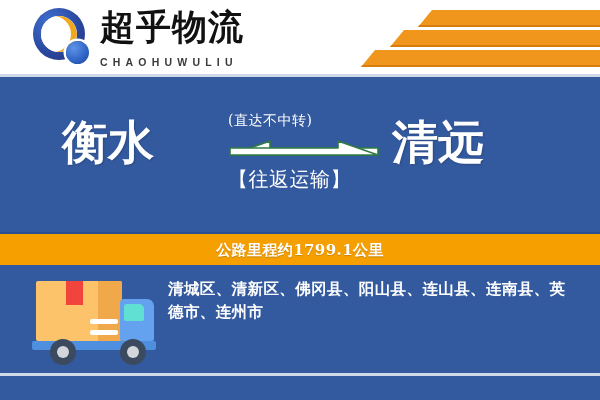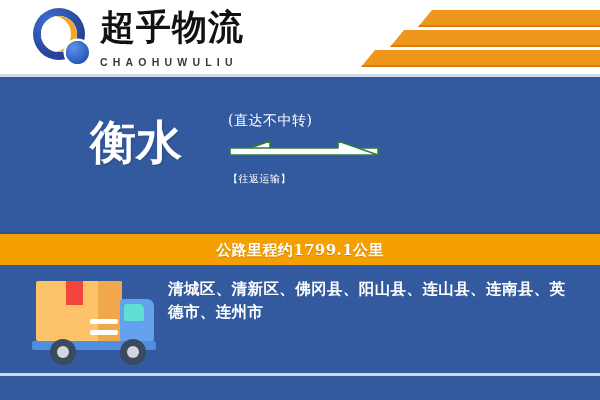--- a/index.html
+++ b/index.html
@@ -35,29 +35,29 @@
   .stripe{position:absolute;height:15px;background:#f0961c;border-bottom:2px solid #d77d0d;}
   .stripe.s1{top:4px;left:88px;width:182px;-webkit-clip-path:polygon(14px 0,100% 0,100% 100%,0 100%);clip-path:polygon(14px 0,100% 0,100% 100%,0 100%);}
   .stripe.s2{top:24px;left:60px;width:210px;-webkit-clip-path:polygon(14px 0,100% 0,100% 100%,0 100%);clip-path:polygon(14px 0,100% 0,100% 100%,0 100%);}
   .stripe.s3{top:44px;left:31px;width:239px;-webkit-clip-path:polygon(14px 0,100% 0,100% 100%,0 100%);clip-path:polygon(14px 0,100% 0,100% 100%,0 100%);}
 
   
   .route{position:absolute;left:0;top:74px;width:600px;height:158px;background:#33599f;
     border-top:3px solid #cfd9e8;}
   .city{position:absolute;top:34px;font-family:"DejaVu Serif","Liberation Serif",serif;
     font-weight:700;font-size:46px;color:#ffffff;line-height:62px;white-space:nowrap;
-    text-shadow:1px 1px 2px rgba(0,0,0,.18);margin-left:28px;}
+    text-shadow:1px 1px 2px rgba(0,0,0,.18);}
   .city.origin{left:62px;}
   .city.dest{left:392px;}
 
   .mid{position:absolute;left:228px;top:34px;width:152px;height:100px;text-align:left;}
   .mid-top{font-family:"DejaVu Serif","Liberation Serif",serif;font-size:14px;color:#ffffff;
     line-height:18px;white-space:nowrap;letter-spacing:.5px;}
   .arrow-wrap{position:relative;width:152px;height:34px;margin-top:4px;}
-  .mid-bottom{font-family:"DejaVu Serif","Liberation Serif",serif;font-size:10px;color:#ffffff;
+  .mid-bottom{font-family:"DejaVu Serif","Liberation Serif",serif;font-size:20px;color:#ffffff;
     line-height:18px;white-space:nowrap;letter-spacing:.5px;margin-top:3px;}
 
   
   .infobar{position:absolute;left:0;top:232px;width:600px;height:33px;background:#f5a000;
     border-top:2px solid #2b4f93;border-bottom:2px solid #c2410c;
     display:flex;align-items:center;justify-content:center;}
   .infobar-inner{display:flex;align-items:center;gap:18px;white-space:nowrap;}
   .info-text{font-family:"DejaVu Serif","Liberation Serif",serif;font-weight:700;font-size:15px;
     color:#ffffff;letter-spacing:.4px;text-shadow:0 1px 1px rgba(150,90,0,.45);}
 
@@ -122,20 +122,21 @@
       <div class="arrow-wrap">
         <svg width="152" height="34" viewBox="0 0 152 34" xmlns="http://www.w3.org/2000/svg">
           <polygon points="2,22 42,8 42,15 150,15 150,22" fill="#ffffff" stroke="#2f7a45" stroke-width="1.6" stroke-linejoin="round"></polygon>
           <polygon points="150,14 110,0 110,7 2,7 2,14" fill="#ffffff" stroke="#2f7a45" stroke-width="1.6" stroke-linejoin="round" transform="translate(0,8)"></polygon>
         </svg>
       </div>
 
       <div class="mid-bottom">【往返运输】</div>
     </div>
 
+    <div class="city dest">清远</div>
   </div>
 
   <div class="infobar">
     <div class="infobar-inner">
       <span class="info-text">公路里程约1799.1公里</span>
     </div>
   </div>
 
   <div class="bottom">
 

